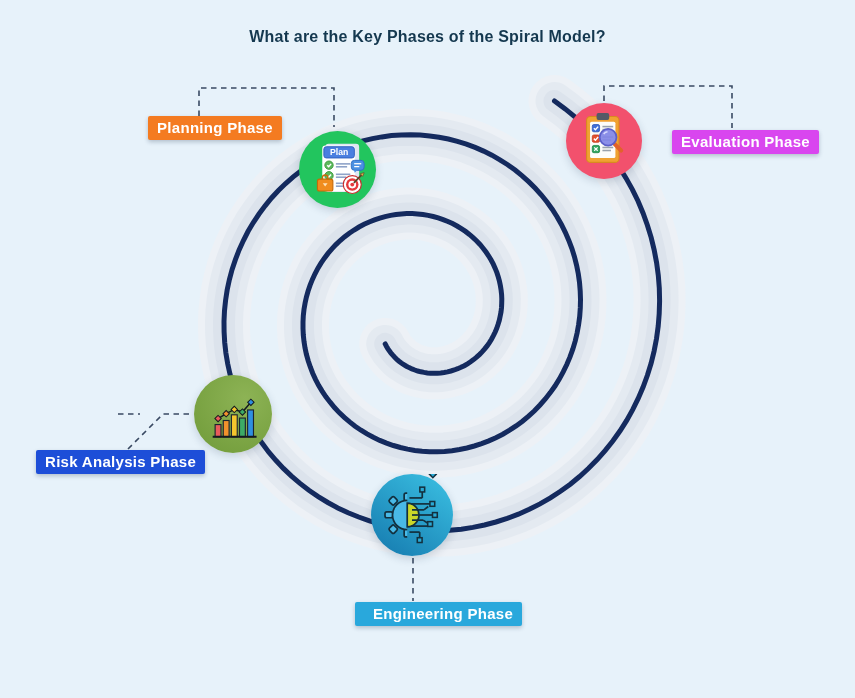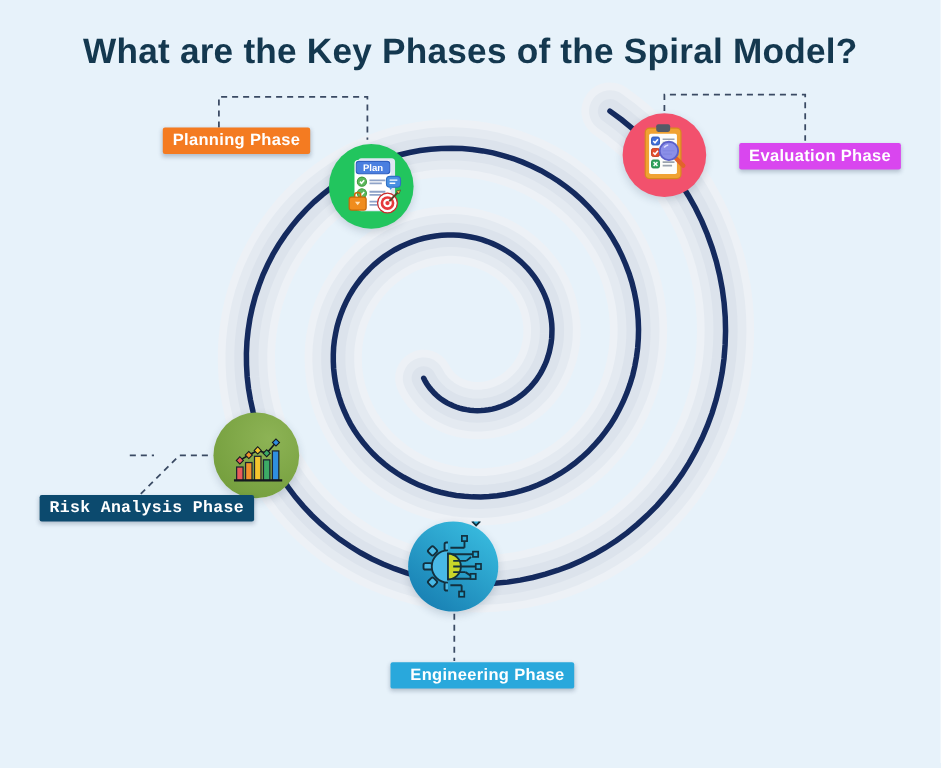--- a/index.html
+++ b/index.html
@@ -3,21 +3,21 @@
 <meta charset="utf-8">
 <style>
   html,body{margin:0;padding:0;}
   #stage{
     position:relative;width:855px;height:698px;overflow:hidden;
     font-family:"Liberation Sans", sans-serif;
     background:#e7f2fa;
   }
   #page-title{
     position:absolute;left:0;top:28px;width:855px;text-align:center;
-    font-size:32px;font-weight:800;letter-spacing:.2px;color:#14384f;
+    font-size:16px;font-weight:800;letter-spacing:.2px;color:#14384f;
   }
   svg.layer{position:absolute;left:0;top:0;}
   .phase-label{
     position:absolute;height:24px;line-height:24px;padding:0 9px;
     color:#ffffff;font-size:15px;font-weight:bold;letter-spacing:.3px;
     white-space:nowrap;border-radius:2px;z-index:3;
     box-shadow:0 2px 4px rgba(40,60,90,.28);
   }
   .phase-icon{
     position:absolute;border-radius:50%;z-index:2;
@@ -172,16 +172,16 @@
         <rect x="33.3" y="17.3" width="2.8" height="2.8" transform="translate(1.5 -18.5) rotate(45 34.7 18.7)"></rect>
         <rect x="36" y="22.6" width="2.8" height="2.8"></rect>
         <rect x="33.2" y="27.9" width="2.8" height="2.8"></rect>
         <rect x="27.1" y="37.3" width="2.8" height="2.8"></rect>
       </g>
     </svg>
   </div>
 
   <div class="phase-label" id="planning-label" style="background: rgb(244, 123, 33);">Planning Phase</div>
   <div class="phase-label" id="evaluation-label" style="background: #d946ef;">Evaluation Phase</div>
-  <div class="phase-label" id="risk-label" style="background: #0c4a6e; font-family: Liberation Mono, monospace;">Risk Analysis Phase</div>
+  <div class="phase-label" id="risk-label" style="background: #1d4ed8;">Risk Analysis Phase</div>
   <div class="phase-label" id="engineering-label" style="background: rgb(41, 168, 220);">Engineering Phase</div>
 
 </div>
 
 </body></html>

